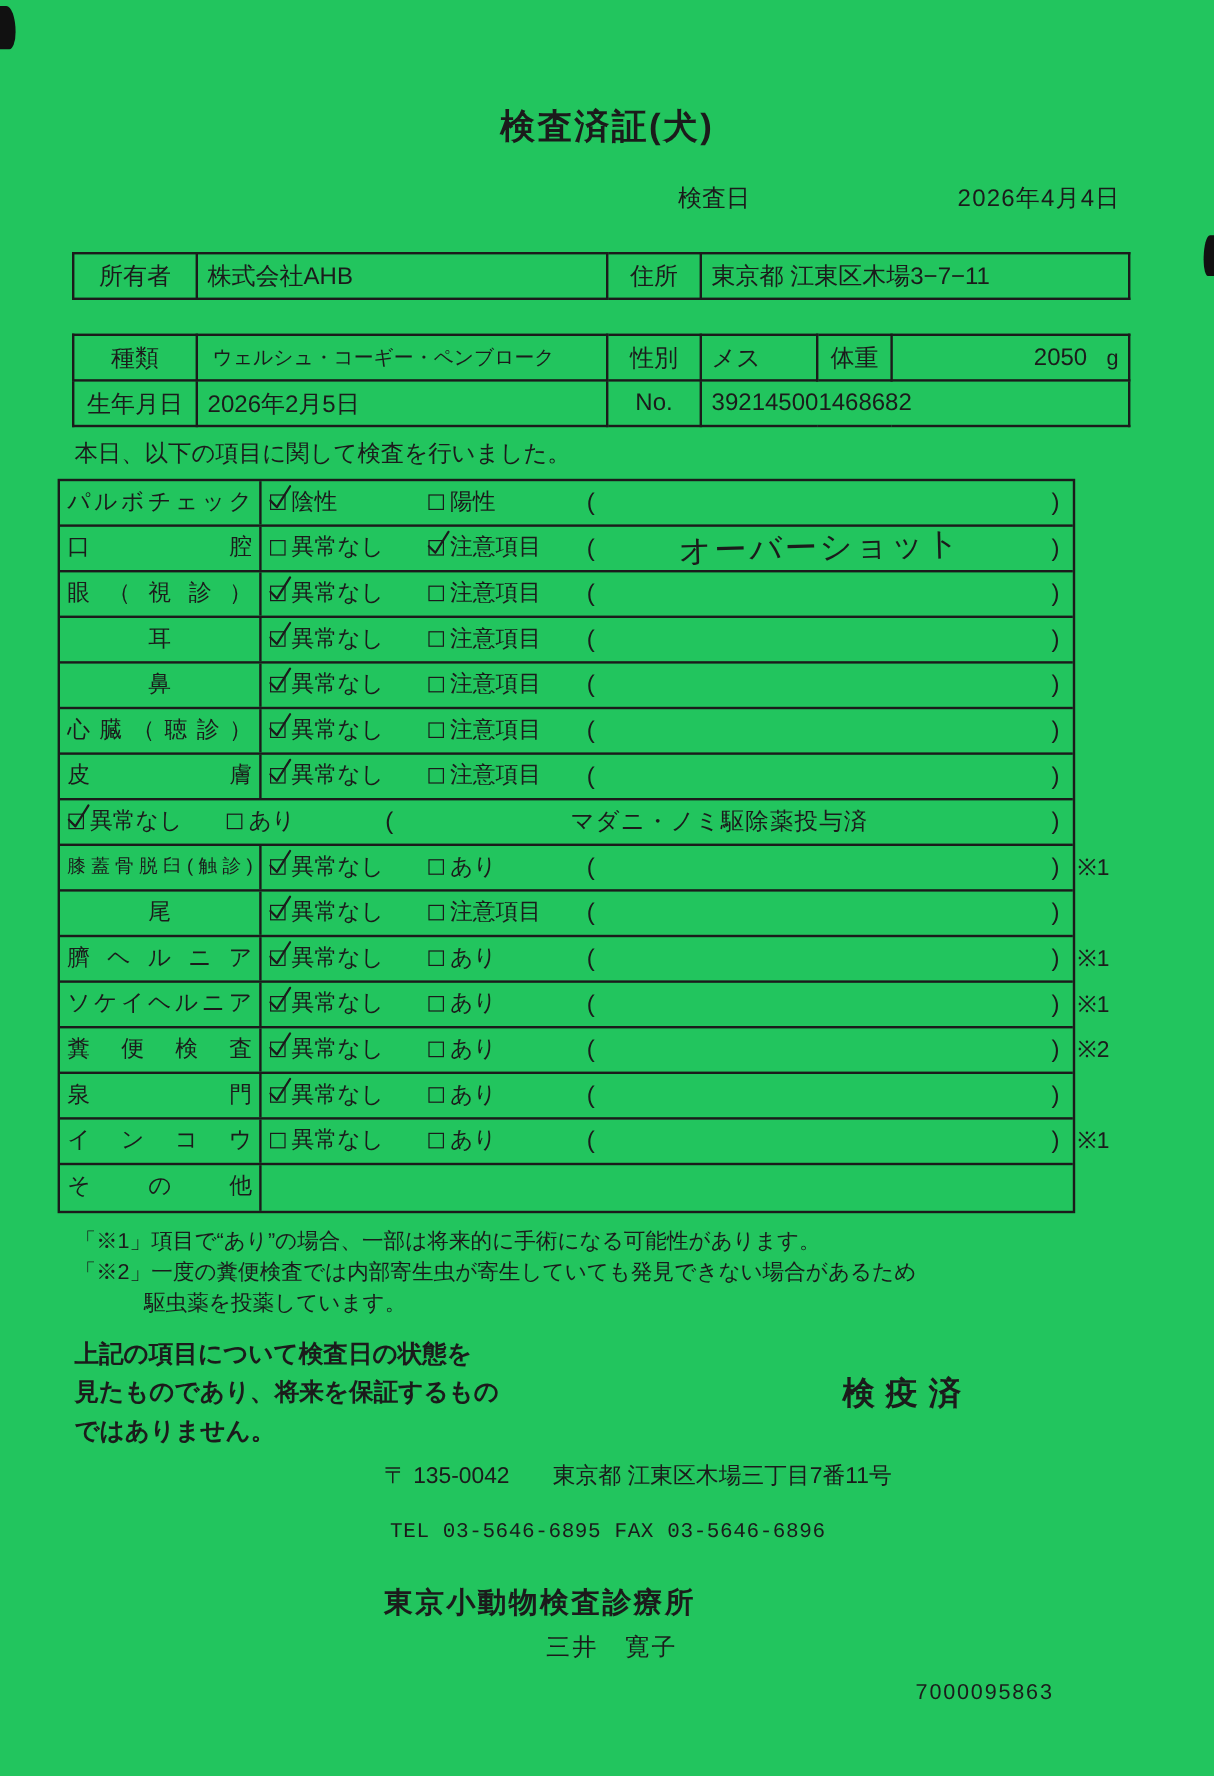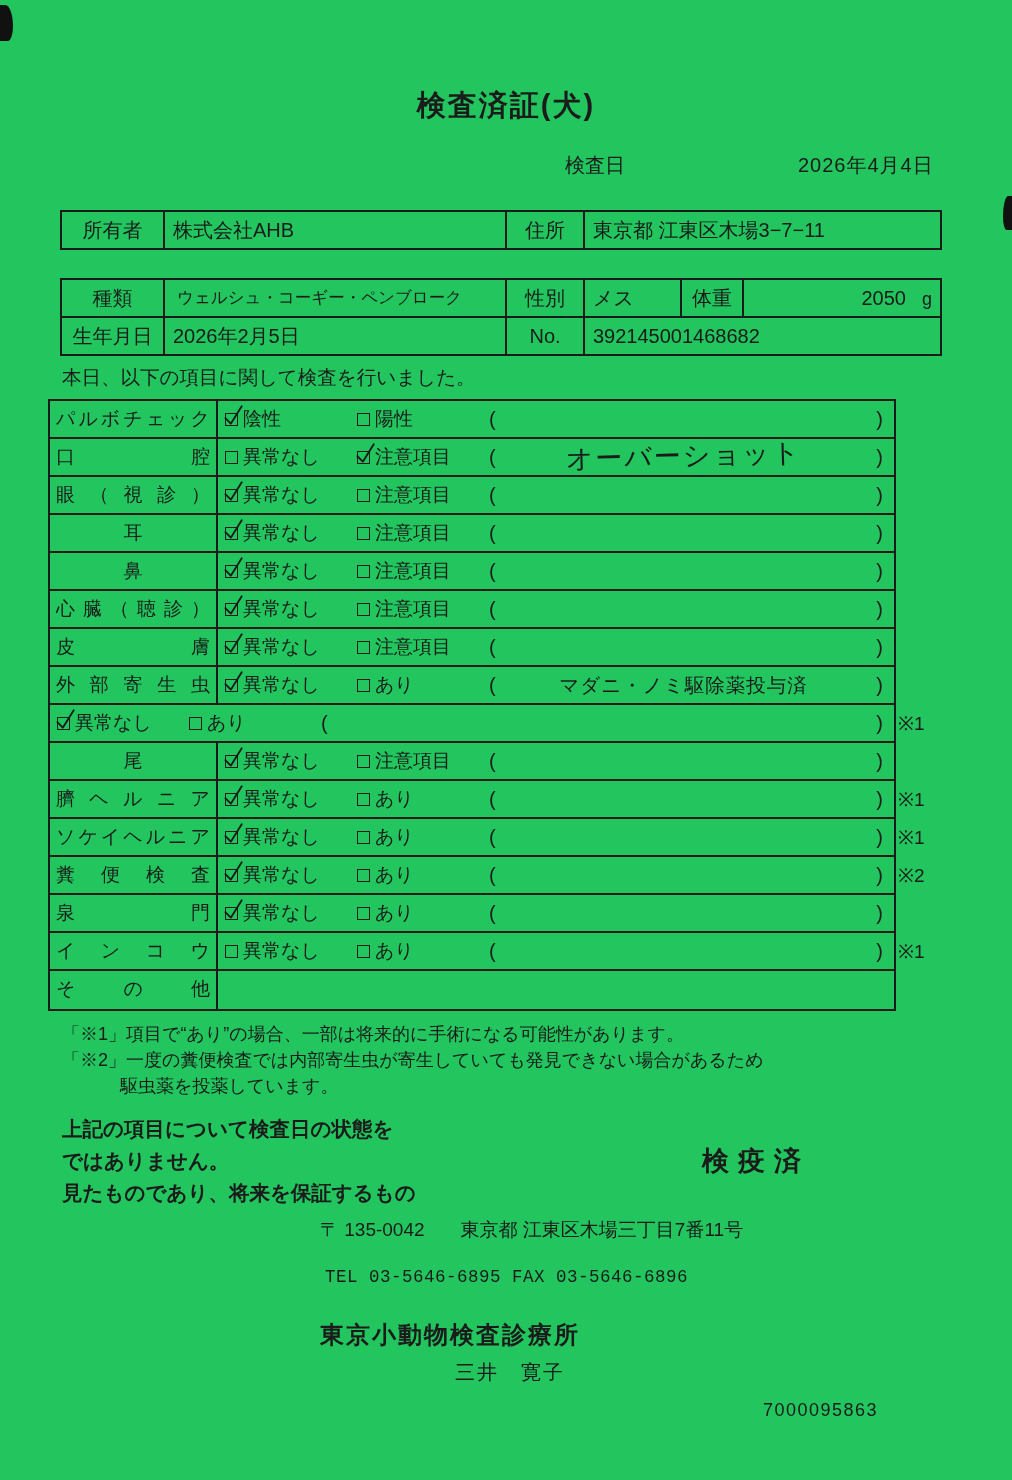--- a/index.html
+++ b/index.html
@@ -263,38 +263,38 @@
         <span class="cb"></span><span class="opt-label">注意項目</span>
       </span>
       <span class="paren open">(</span>
       <span class="note"></span>
       <span class="paren close">)</span>
     </div>
     <span class="marker"></span>
   </div>
 
   <div class="insp-row">
-    <div class="cell-item justify">外部寄生虫</div>
     <div class="cell-opts">
       <span class="opt opt1">
         <span class="cb checked"><svg class="tick" viewBox="0 0 20 22">
                 <path d="M3 13 L8 18 L18 2"></path>
               </svg></span><span class="opt-label">異常なし</span>
       </span>
       <span class="opt opt2">
         <span class="cb"></span><span class="opt-label">あり</span>
       </span>
       <span class="paren open">(</span>
       <span class="note">マダニ・ノミ駆除薬投与済</span>
       <span class="paren close">)</span>
     </div>
     <span class="marker"></span>
   </div>
 
   <div class="insp-row">
+    <div class="cell-item justify small">膝蓋骨脱臼(触診)</div>
     <div class="cell-opts">
       <span class="opt opt1">
         <span class="cb checked"><svg class="tick" viewBox="0 0 20 22">
                 <path d="M3 13 L8 18 L18 2"></path>
               </svg></span><span class="opt-label">異常なし</span>
       </span>
       <span class="opt opt2">
         <span class="cb"></span><span class="opt-label">あり</span>
       </span>
       <span class="paren open">(</span>
@@ -423,22 +423,22 @@
 
   <div class="footnotes">
     <div>「※1」項目で“あり”の場合、一部は将来的に手術になる可能性があります。</div>
     <div>「※2」一度の糞便検査では内部寄生虫が寄生していても発見できない場合があるため</div>
     <div class="indent">駆虫薬を投薬しています。</div>
   </div>
 
   <div class="disclaimer-wrap">
     <div class="disclaimer">
       <div>上記の項目について検査日の状態を</div>
+      <div>見たものであり、将来を保証するもの</div>
       <div>ではありません。</div>
-      <div>見たものであり、将来を保証するもの</div>
     </div>
     <div class="stamp">検疫済</div>
   </div>
 
   <div class="addr-line">
     <span>〒 135-0042</span><span class="addr">東京都 江東区木場三丁目7番11号</span>
   </div>
   <div class="tel-line">TEL 03-5646-6895  FAX 03-5646-6896</div>
   <div class="clinic-line">東京小動物検査診療所</div>
   <div class="vet-line">三井　寛子</div>

